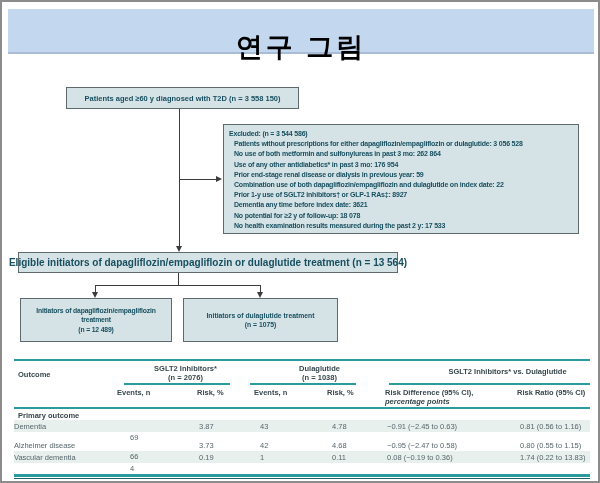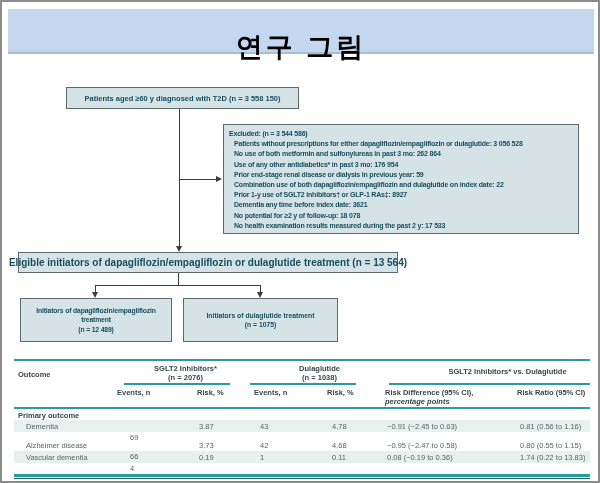--- a/index.html
+++ b/index.html
@@ -60,21 +60,21 @@
   .u3 { left:375px; width:201px; }
   .sh { position:absolute; top:29px; font-weight:bold; color:#37474c;
         line-height:9px; white-space:nowrap; }
   .it { font-style:italic; display:block; }
   .tbody { position:absolute; top:50px; left:0; width:576px; }
   .sec { font-weight:bold; color:#37474c; height:11px; padding:2px 0 0 4px; }
   .drow { display:flex; height:12px; align-items:center; }
   .shade { background:#e7f0ec; }
   .spacer { height:7px; }
   .c { white-space:nowrap; }
-  .c0 { width:103px; padding-left:12px; }
+  .c0 { width:103px; }
   .c1 { width:80px;  padding-left:13px;margin-top:22px; }
   .c2 { width:57px;  padding-left:2px; }
   .c3 { width:73px;  padding-left:6px; }
   .c4 { width:58px;  padding-left:5px; }
   .c5 { width:129px; padding-left:2px; }
   .c6 { width:76px;  padding-left:6px; }
 </style>
 </head>
 <body>
 

